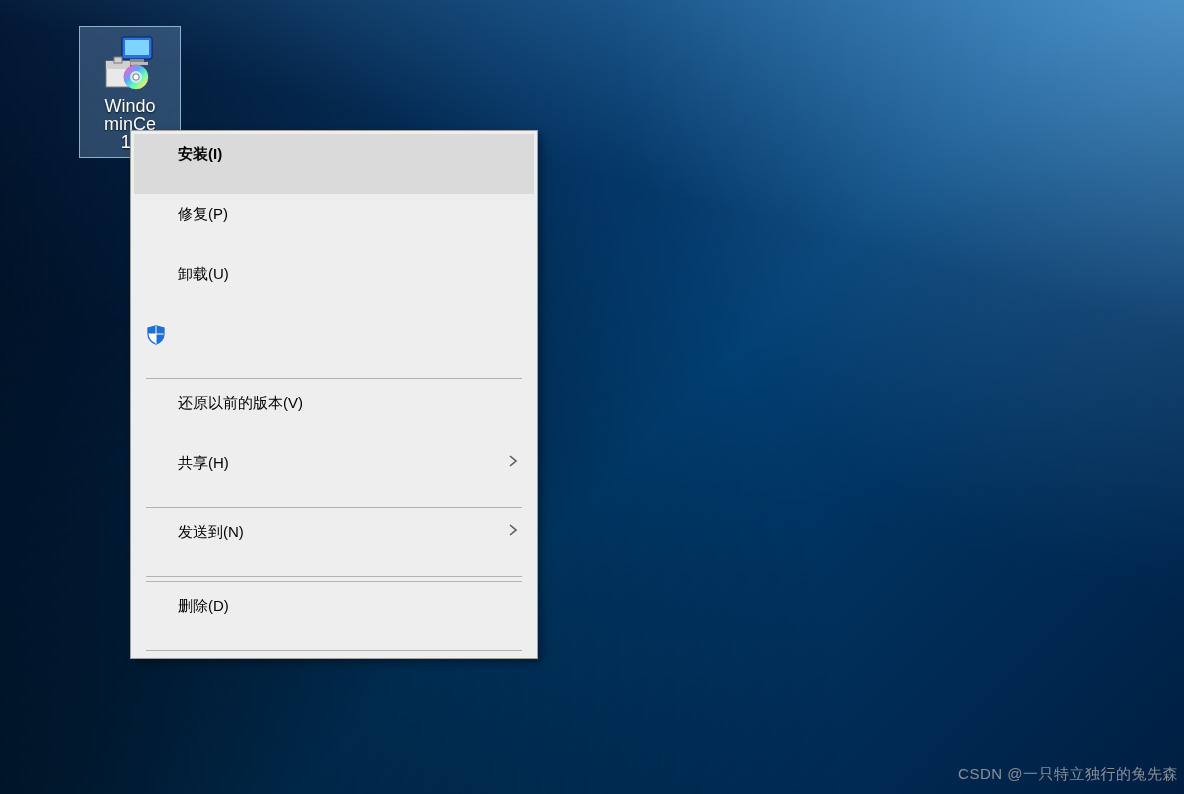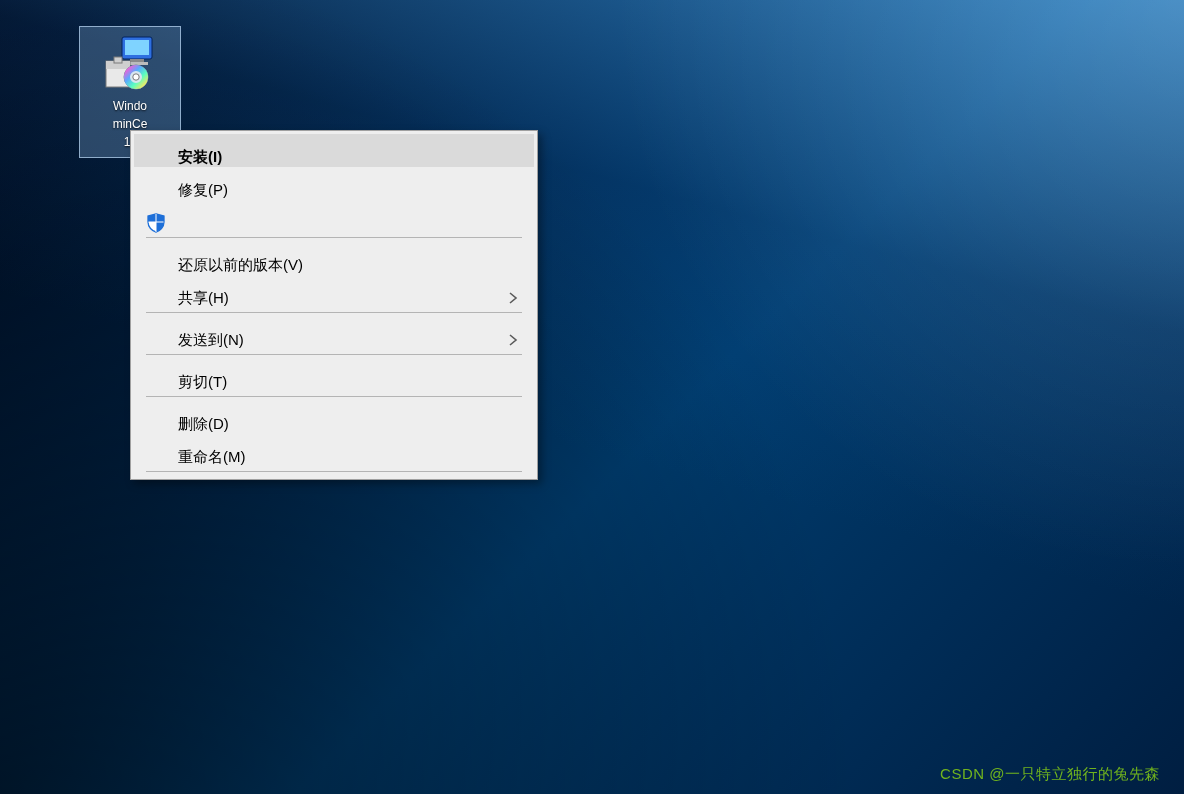--- a/index.html
+++ b/index.html
@@ -38,21 +38,21 @@
 
   
   .desktop-icon {
     position: absolute;
     left: 80px;
     top: 27px;
     width: 96px;
     padding: 4px 2px 6px;
     text-align: center;
     color: #fff;
-    font-size: 12px;
+    font-size: 18px;
     line-height: 18px;
     text-shadow: 0 1px 2px rgba(0,0,0,.8);
     background: rgba(120,160,200,0.35);
     outline: 1px solid rgba(180,210,240,0.8);
   }
   .desktop-icon .icon-box {
     width: 56px;
     height: 56px;
     margin: 4px auto 6px;
     position: relative;
@@ -66,23 +66,23 @@
     width: 400px;
     background: #eeeeee;
     border: 1px solid #a0a0a0;
     box-shadow: 4px 4px 8px rgba(0,0,0,0.35);
     padding: 3px;
     color: #000;
     font-size: 15px;
   }
   .menu-item {
     display: flex;
-    align-items: flex-end;
-    height: 33px;
-    padding: 0 16px 0 0;
+    align-items: flex-start;
+    height: 49px;
+    padding: 11px 16px 0 0;
     position: relative;
   }
   .menu-item .gutter {
     width: 44px;
     flex: 0 0 44px;
     display: flex;
     align-items: center;
     justify-content: center;
   }
   .menu-item .label {
@@ -97,23 +97,23 @@
   }
   .menu-sep {
     height: 1px;
     background: #b4b4b4;
     margin: 4px 12px;
   }
 
   
   .watermark {
     position: absolute;
-    right: 24px;
+    right: 6px;
     bottom: 10px;
-    color: #84cc16;
+    color: #a3a3a3;
     font-size: 15px;
     letter-spacing: .5px;
     opacity: .85;
   }
 </style>
 </head>
 <body>
 
 <div class="wallpaper">
 
@@ -156,20 +156,24 @@
 <div class="context-menu" id="context-menu">
     <div class="menu-item bold highlight">
       <span class="gutter"></span>
       <span class="label">安装(I)</span>
     </div>
     <div class="menu-item">
       <span class="gutter"></span>
       <span class="label">修复(P)</span>
     </div>
     <div class="menu-item">
+      <span class="gutter"></span>
+      <span class="label">卸载(U)</span>
+    </div>
+    <div class="menu-item">
       <span class="gutter">
         <svg width="20" height="20" viewBox="0 0 20 20">
           <path d="M10 1 L18 3 V9 C18 14 14 18 10 19 C6 18 2 14 2 9 V3 Z" fill="#fff" stroke="#1e6fd8" stroke-width="1.3"></path>
           <path d="M10 1 L18 3 V9 C18 14 14 18 10 19 Z" fill="#1e6fd8"></path>
           <path d="M10 1 L2 3 V9 L10 9 Z" fill="#1e6fd8"></path>
           <path d="M10 9 L18 9 V9 C18 9 18 9 18 9 Z" fill="none"></path>
           <rect x="2" y="9" width="8" height="0.001"></rect>
           <path d="M10 1 L10 19" stroke="#fff" stroke-width="1"></path>
           <path d="M2.5 9 L17.5 9" stroke="#fff" stroke-width="1"></path>
         </svg>
@@ -189,29 +193,21 @@
     </div>
     <div class="menu-sep"></div>
     <div class="menu-item">
       <span class="gutter"></span>
       <span class="label">发送到(N)</span>
       <span class="chevron"><svg width="10" height="14" viewBox="0 0 10 14">
           <path d="M2 2 L8 7 L2 12" fill="none" stroke="#5a5a5a" stroke-width="1.6"></path>
         </svg></span>
     </div>
     <div class="menu-sep"></div>
-    <div class="menu-item">
-      <span class="gutter"></span>
-      <span class="label">剪切(T)</span>
-    </div>
     <div class="menu-sep"></div>
     <div class="menu-item">
       <span class="gutter"></span>
       <span class="label">删除(D)</span>
     </div>
-    <div class="menu-item">
-      <span class="gutter"></span>
-      <span class="label">重命名(M)</span>
-    </div>
     <div class="menu-sep"></div>
   </div>
 
 <div class="watermark">CSDN @一只特立独行的兔先森</div>
 
 </body></html>

